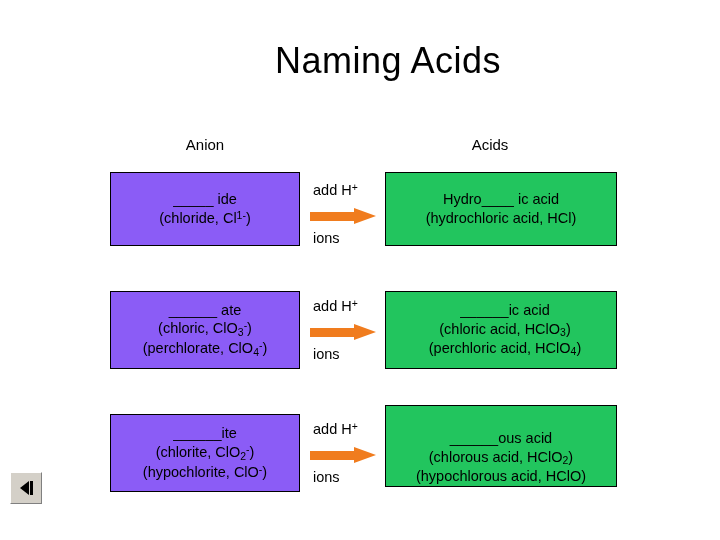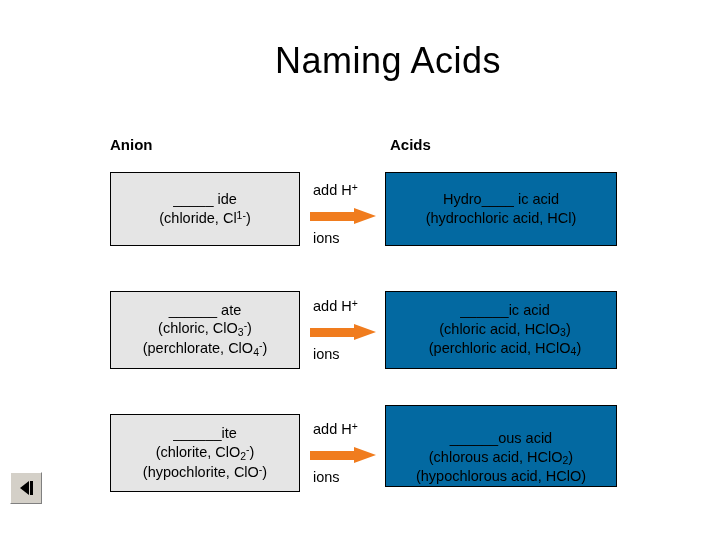--- a/index.html
+++ b/index.html
@@ -29,22 +29,21 @@
     font-size: 36px;
     color: #000000;
     font-weight: normal;
     letter-spacing: 0.5px;
     margin-left: 28px;
   }
   .col-header {
     position: absolute;
     font-size: 15px;
     color: #000000;
-    text-align: left;
-    font-weight: bold;
+    text-align: center;
   }
   #hdr-anion {
     left: 110px;
     top: 136px;
     width: 190px;
   }
   #hdr-acid {
     left: 390px;
     top: 136px;
     width: 200px;
@@ -56,26 +55,26 @@
     display: flex;
     flex-direction: column;
     align-items: center;
     justify-content: center;
     font-size: 14.5px;
     line-height: 1.28;
     color: #000000;
     text-align: center;
   }
   .anion-box {
-    background: #e5e5e5;
+    background: #8b5cf6;
     left: 110px;
     width: 190px;
   }
   .acid-box {
-    background: #0369a1;
+    background: #22c55e;
     left: 385px;
     width: 232px;
   }
   .arrow-group {
     position: absolute;
     left: 305px;
     width: 78px;
     font-size: 14.5px;
     color: #000000;
   }

